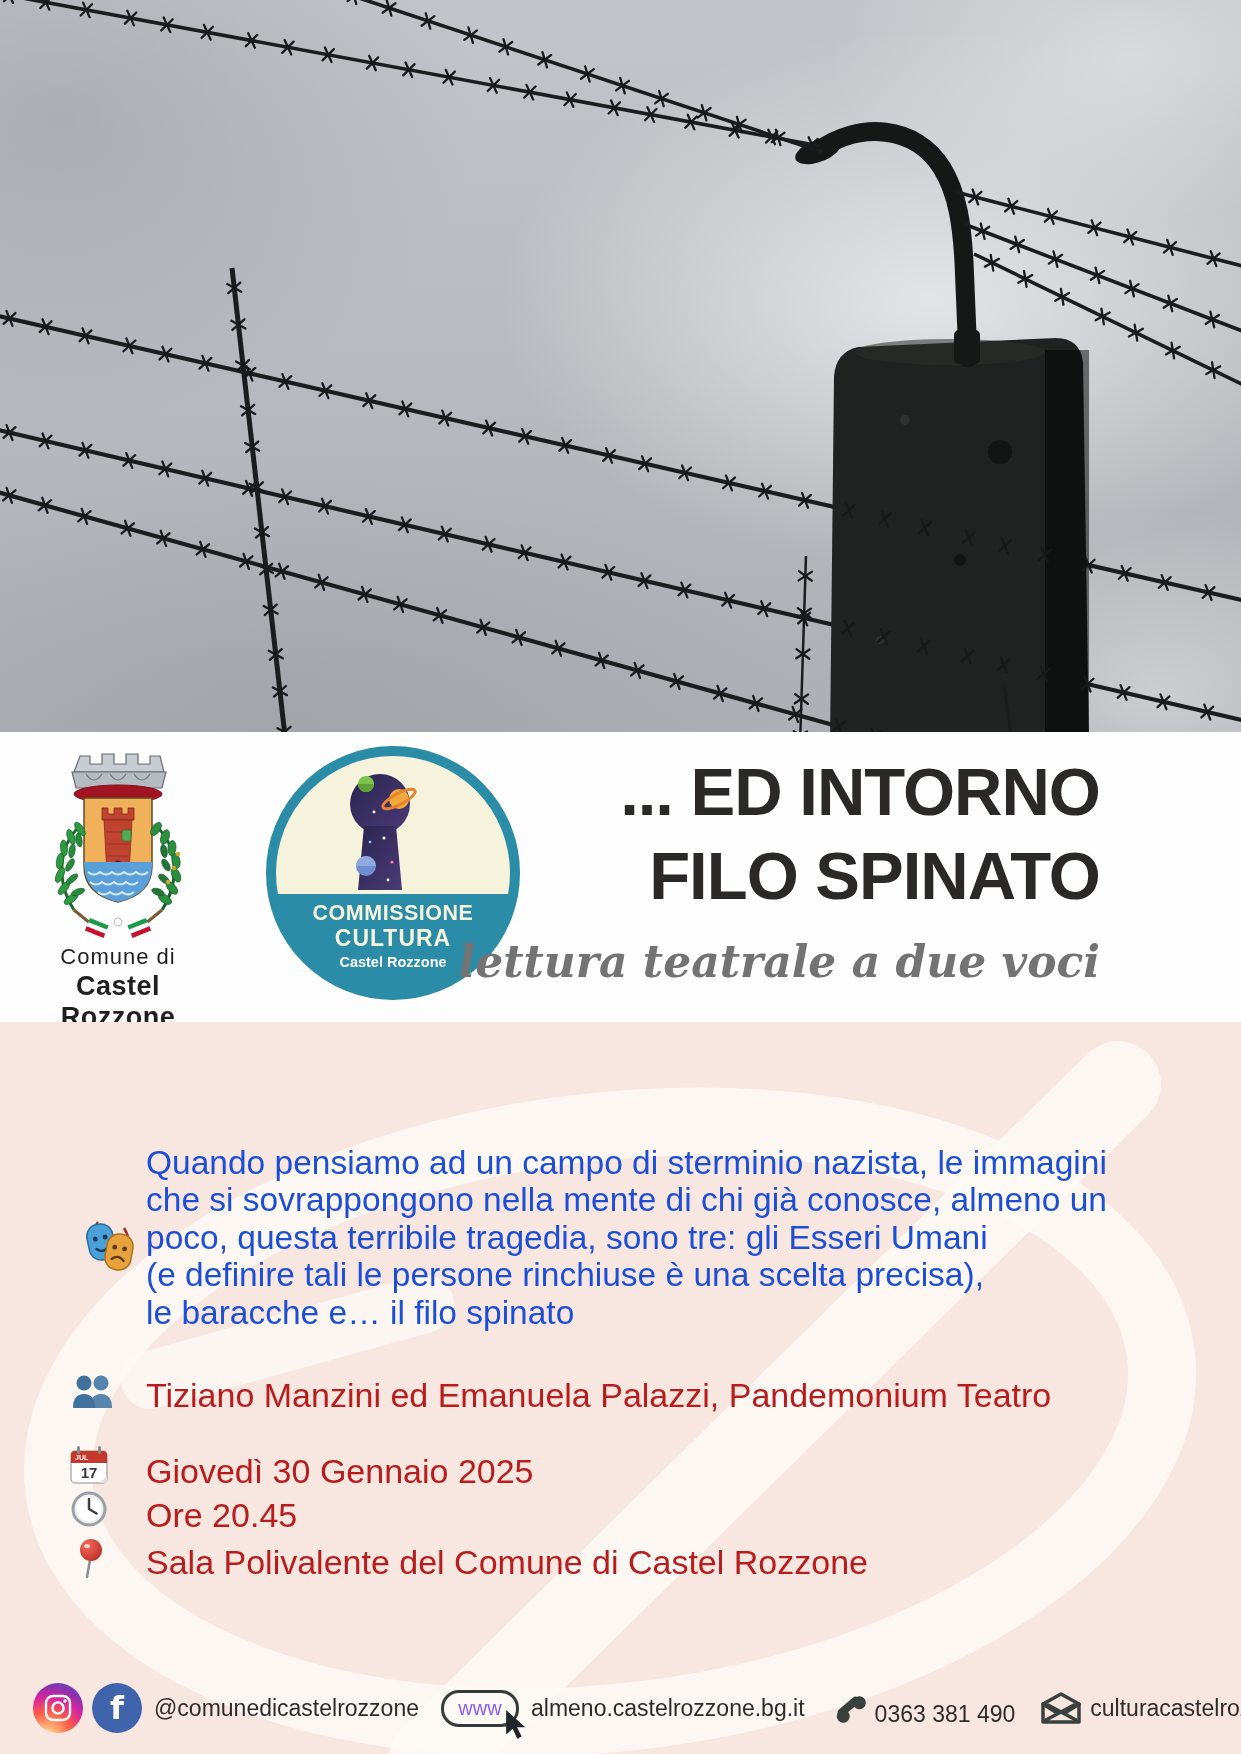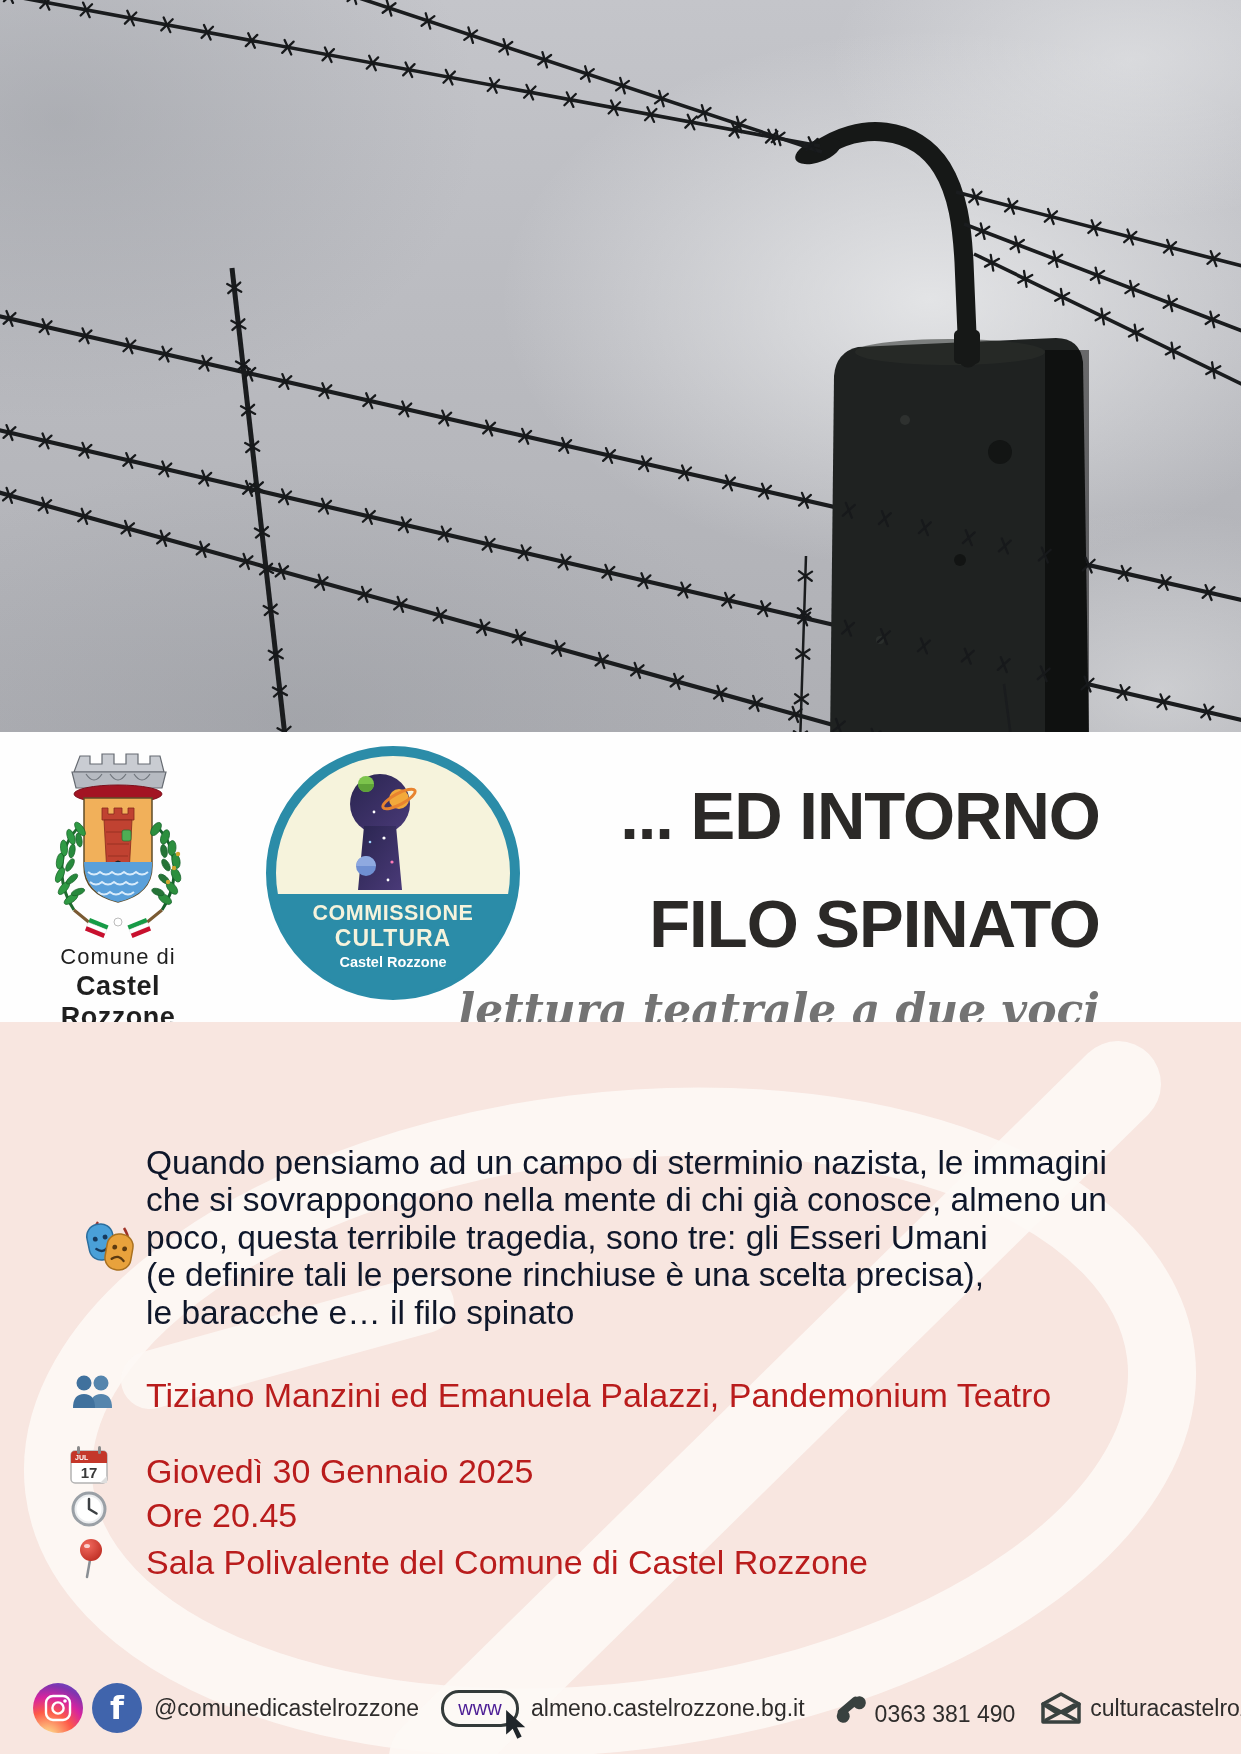--- a/index.html
+++ b/index.html
@@ -9,39 +9,39 @@
   .photo{position:absolute;left:0;top:0;width:1241px;height:732px;}
   .photo svg{display:block;}
   
   .band{position:absolute;left:0;top:732px;width:1241px;height:290px;background:#fefefe;}
   .crest{position:absolute;left:38px;top:10px;width:160px;height:205px;}
   .comune-name{position:absolute;left:18px;top:212px;width:200px;text-align:center;color:#1f1f1f;}
   .comune-line1{font-size:22px;letter-spacing:1px;}
   .comune-line2{font-size:27px;font-weight:bold;letter-spacing:.5px;margin-top:1px;}
   .clogo{position:absolute;left:262px;top:10px;width:262px;height:262px;}
   .title-block{position:absolute;right:141px;top:18px;text-align:right;}
-  .title-line{font-size:67px;font-weight:bold;letter-spacing:-1px;line-height:84px;color:#2b2927;white-space:nowrap;margin-top:24px;}
+  .title-line{font-size:67px;font-weight:bold;letter-spacing:-1px;line-height:84px;color:#2b2927;white-space:nowrap;}
   .subtitle{margin-top:18px;font-family:"DejaVu Serif","Liberation Serif",serif;
             font-style:italic;font-weight:bold;font-size:44px;color:#737373;white-space:nowrap;}
   
   .pink{position:absolute;left:0;top:1022px;width:1241px;height:732px;background:#f8e6e0;}
   .watermark{position:absolute;left:0;top:0;}
-  .desc{position:absolute;left:146px;top:122px;font-size:33.5px;line-height:37.4px;color:#0f172a;white-space:nowrap;}
+  .desc{position:absolute;left:146px;top:122px;font-size:33.5px;line-height:37.4px;color:#1d4ed8;white-space:nowrap;}
   .icon-abs{position:absolute;}
   .row-text{position:absolute;left:146px;font-size:34px;color:#b91c1c;white-space:nowrap;}
   
   .footer{position:absolute;left:33px;top:658px;height:56px;display:flex;align-items:center;
           font-size:23px;color:#2e2c2b;white-space:nowrap;}
   .circle-icon{width:50px;height:50px;border-radius:50%;display:flex;align-items:center;justify-content:center;flex:0 0 auto;}
   .ig{background:radial-gradient(circle at 28% 110%, #fdf497 0%, #fd5949 40%, #d6249f 62%, #8134af 80%, #515bd4 100%);}
   .fb{background:#4064ac;margin-left:9px;color:#ffffff;font-weight:bold;font-size:32px;
       font-family:"DejaVu Sans","Liberation Sans",sans-serif;}
   .handle{margin-left:12px;}
   .www-pill{position:relative;margin-left:22px;width:72px;height:31px;border:3.5px solid #343b3a;border-radius:18px;
-            display:flex;align-items:center;justify-content:center;font-size:20px;color:#4c1d95;background:transparent;}
+            display:flex;align-items:center;justify-content:center;font-size:20px;color:#8b5cf6;background:transparent;}
   .www-cursor{position:absolute;right:-12px;bottom:-16px;}
   .url{margin-left:12px;}
   .phone-ic{margin-left:28px;flex:0 0 auto;}
   .phone-num{margin-left:8px;margin-top:12px;}
   .mail-ic{margin-left:24px;flex:0 0 auto;}
   .email{margin-left:7px;}
 </style>
 </head>
 <body>
 

